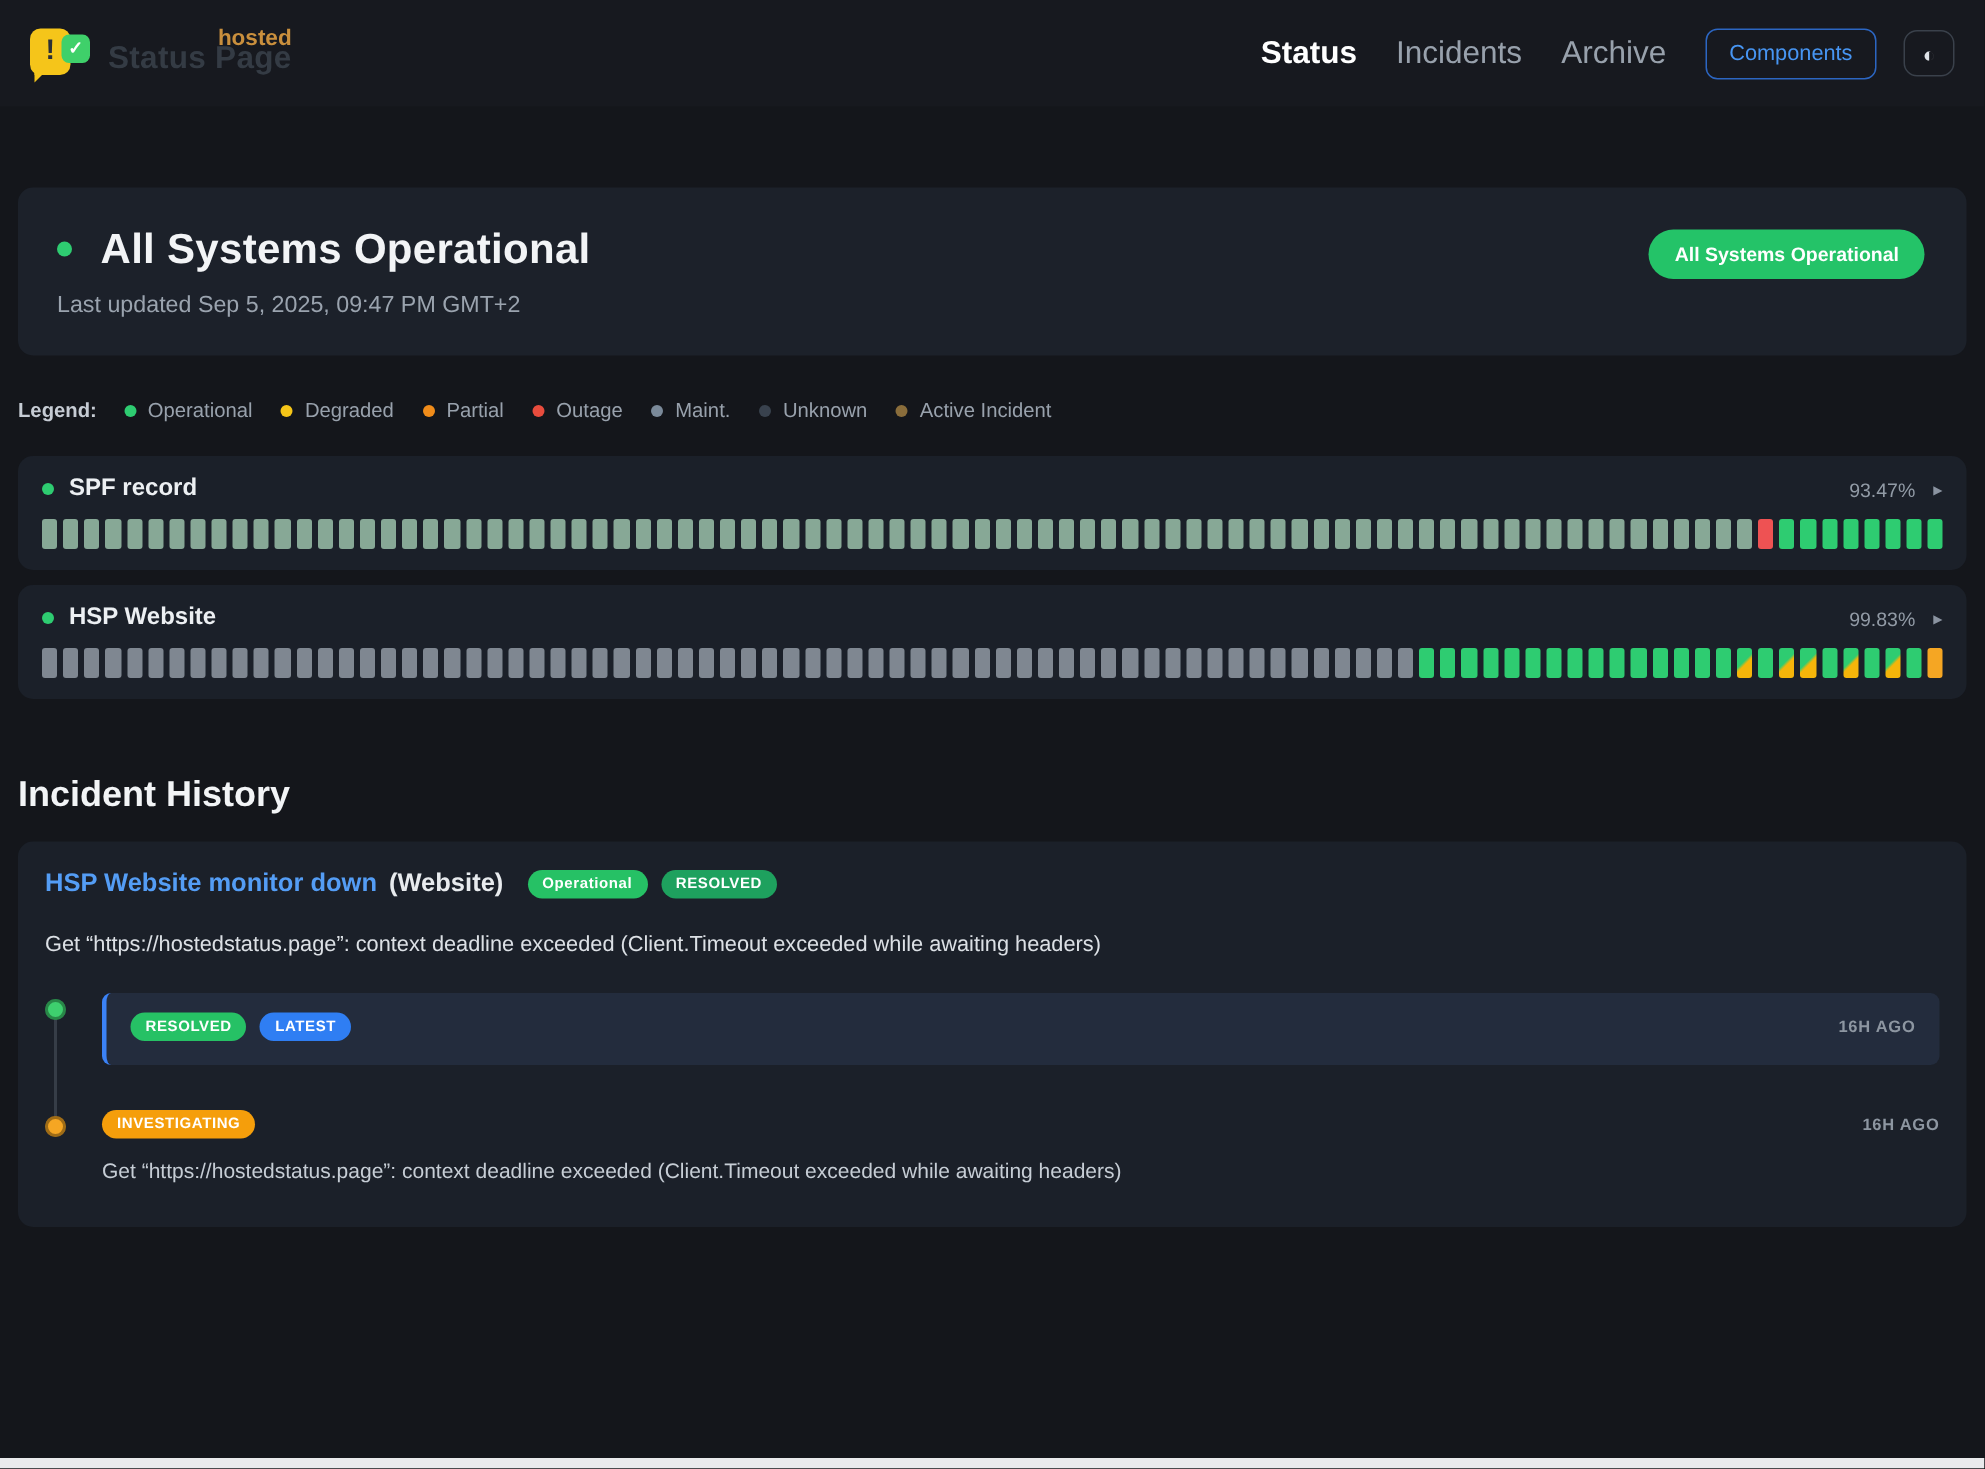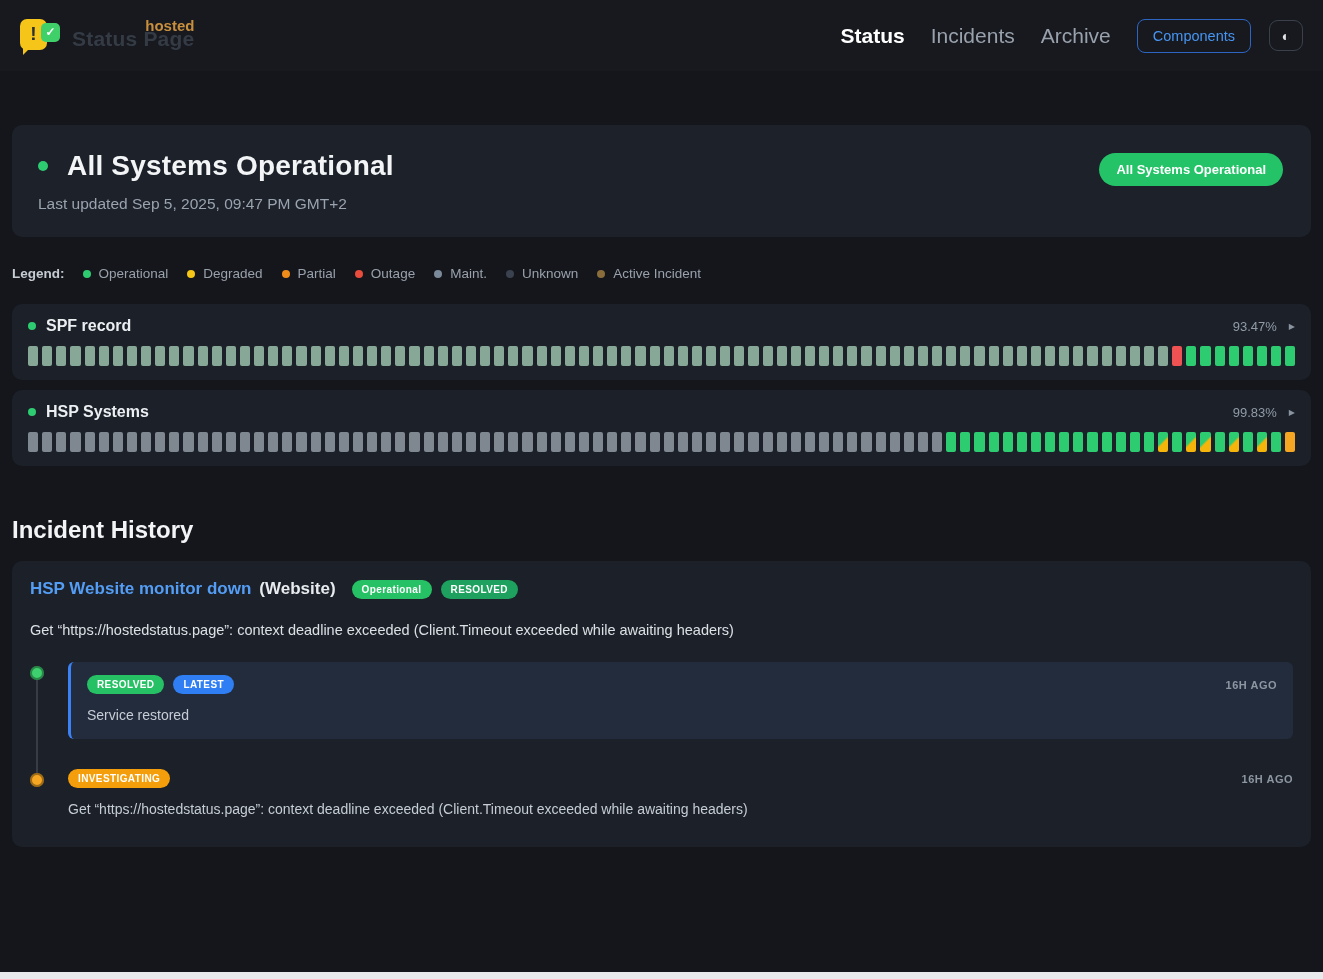--- a/index.html
+++ b/index.html
@@ -297,21 +297,21 @@
           <div class="bar" style="background: rgb(46, 204, 113);"></div>
           <div class="bar" style="background: rgb(46, 204, 113);"></div>
           <div class="bar" style="background: rgb(46, 204, 113);"></div>
           <div class="bar" style="background: rgb(46, 204, 113);"></div>
           <div class="bar" style="background: rgb(46, 204, 113);"></div>
         </div>
       </div>
       <div class="component-card">
         <div class="comp-head">
           <span class="dot comp-dot"></span>
-          <span class="comp-name">HSP Systems</span>
+          <span class="comp-name">HSP Website</span>
           <span class="comp-right">
             <span>99.83%</span>
             <span class="expand-icon">▶</span>
           </span>
         </div>
         <div class="bars">
           <div class="bar" style="background: rgb(127, 135, 145);"></div>
           <div class="bar" style="background: rgb(127, 135, 145);"></div>
           <div class="bar" style="background: rgb(127, 135, 145);"></div>
           <div class="bar" style="background: rgb(127, 135, 145);"></div>
@@ -421,21 +421,20 @@
         <div class="update">
           <span class="t-dot" style="background: rgb(62, 207, 110);"></span>
           <div class="update-body highlight">
             <div class="update-head">
               <span class="b-group">
                 <span class="badge" style="background: rgb(38, 193, 101);">RESOLVED</span>
                 <span class="badge" style="background: rgb(47, 126, 243);">LATEST</span>
               </span>
               <span class="update-time">16H AGO</span>
             </div>
-            <div class="update-text">Service restored</div>
           </div>
         </div>
         <div class="update">
           <span class="t-dot" style="background: rgb(245, 166, 35);"></span>
           <div class="update-body">
             <div class="update-head">
               <span class="b-group">
                 <span class="badge" style="background: rgb(245, 158, 11);">INVESTIGATING</span>
               </span>
               <span class="update-time">16H AGO</span>

